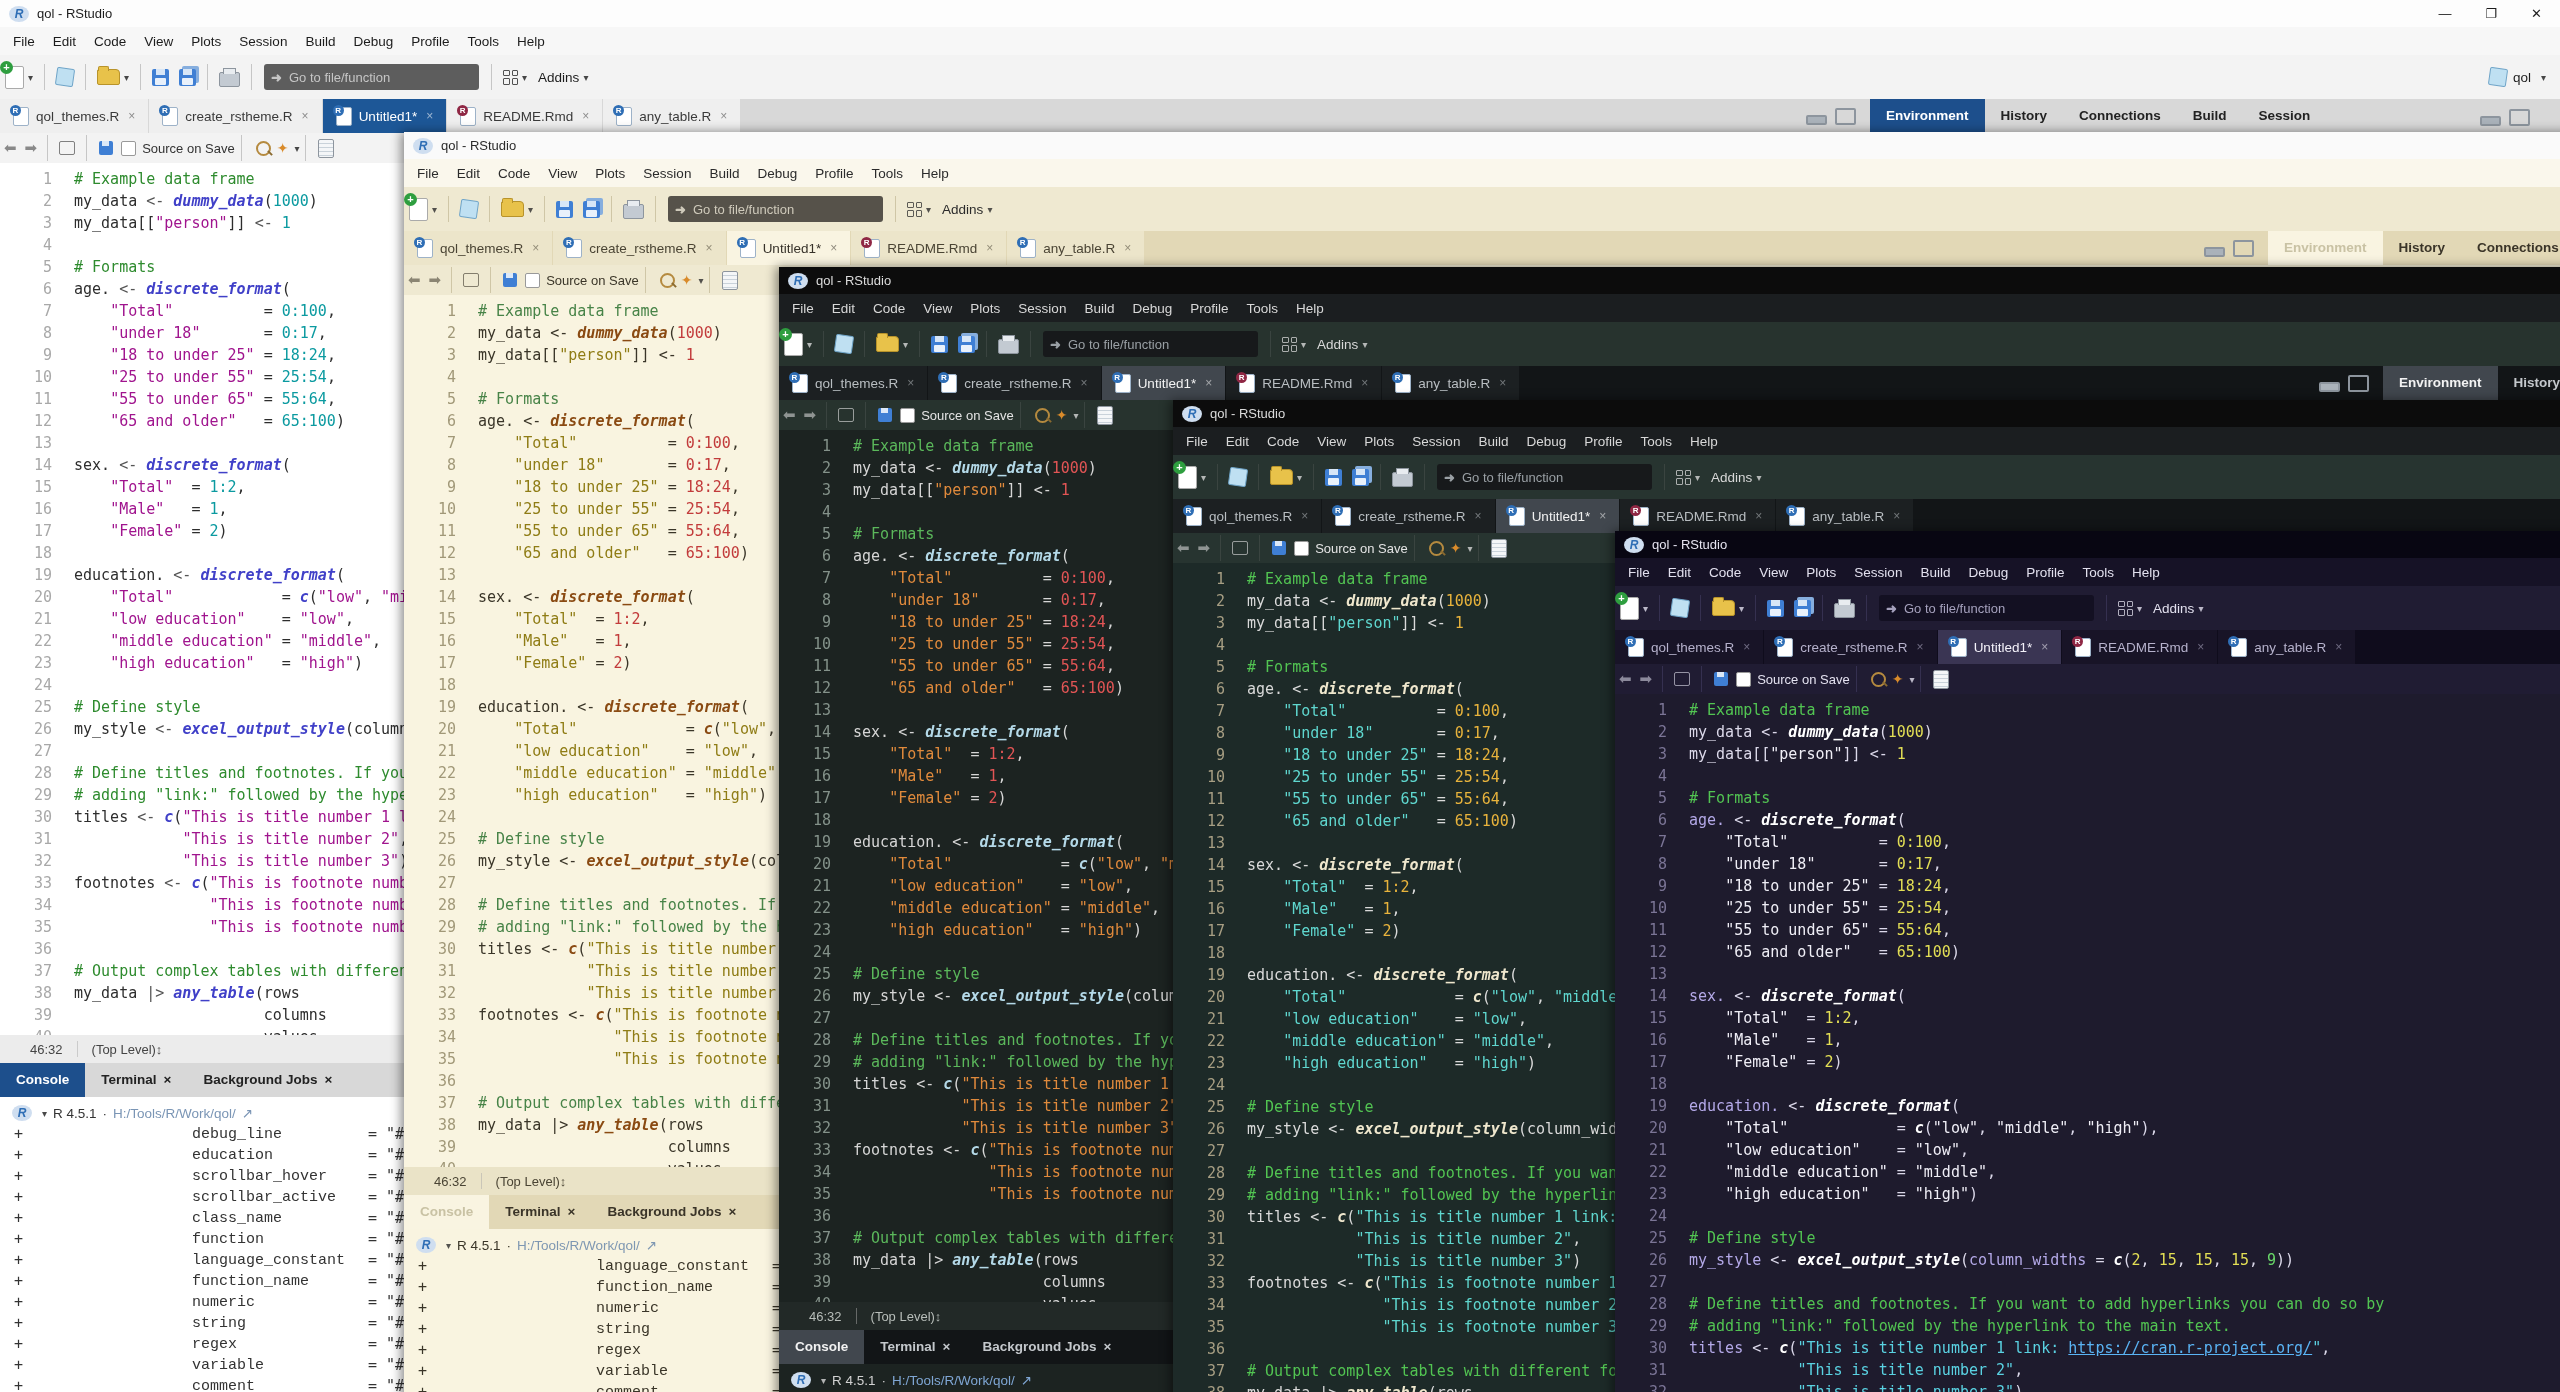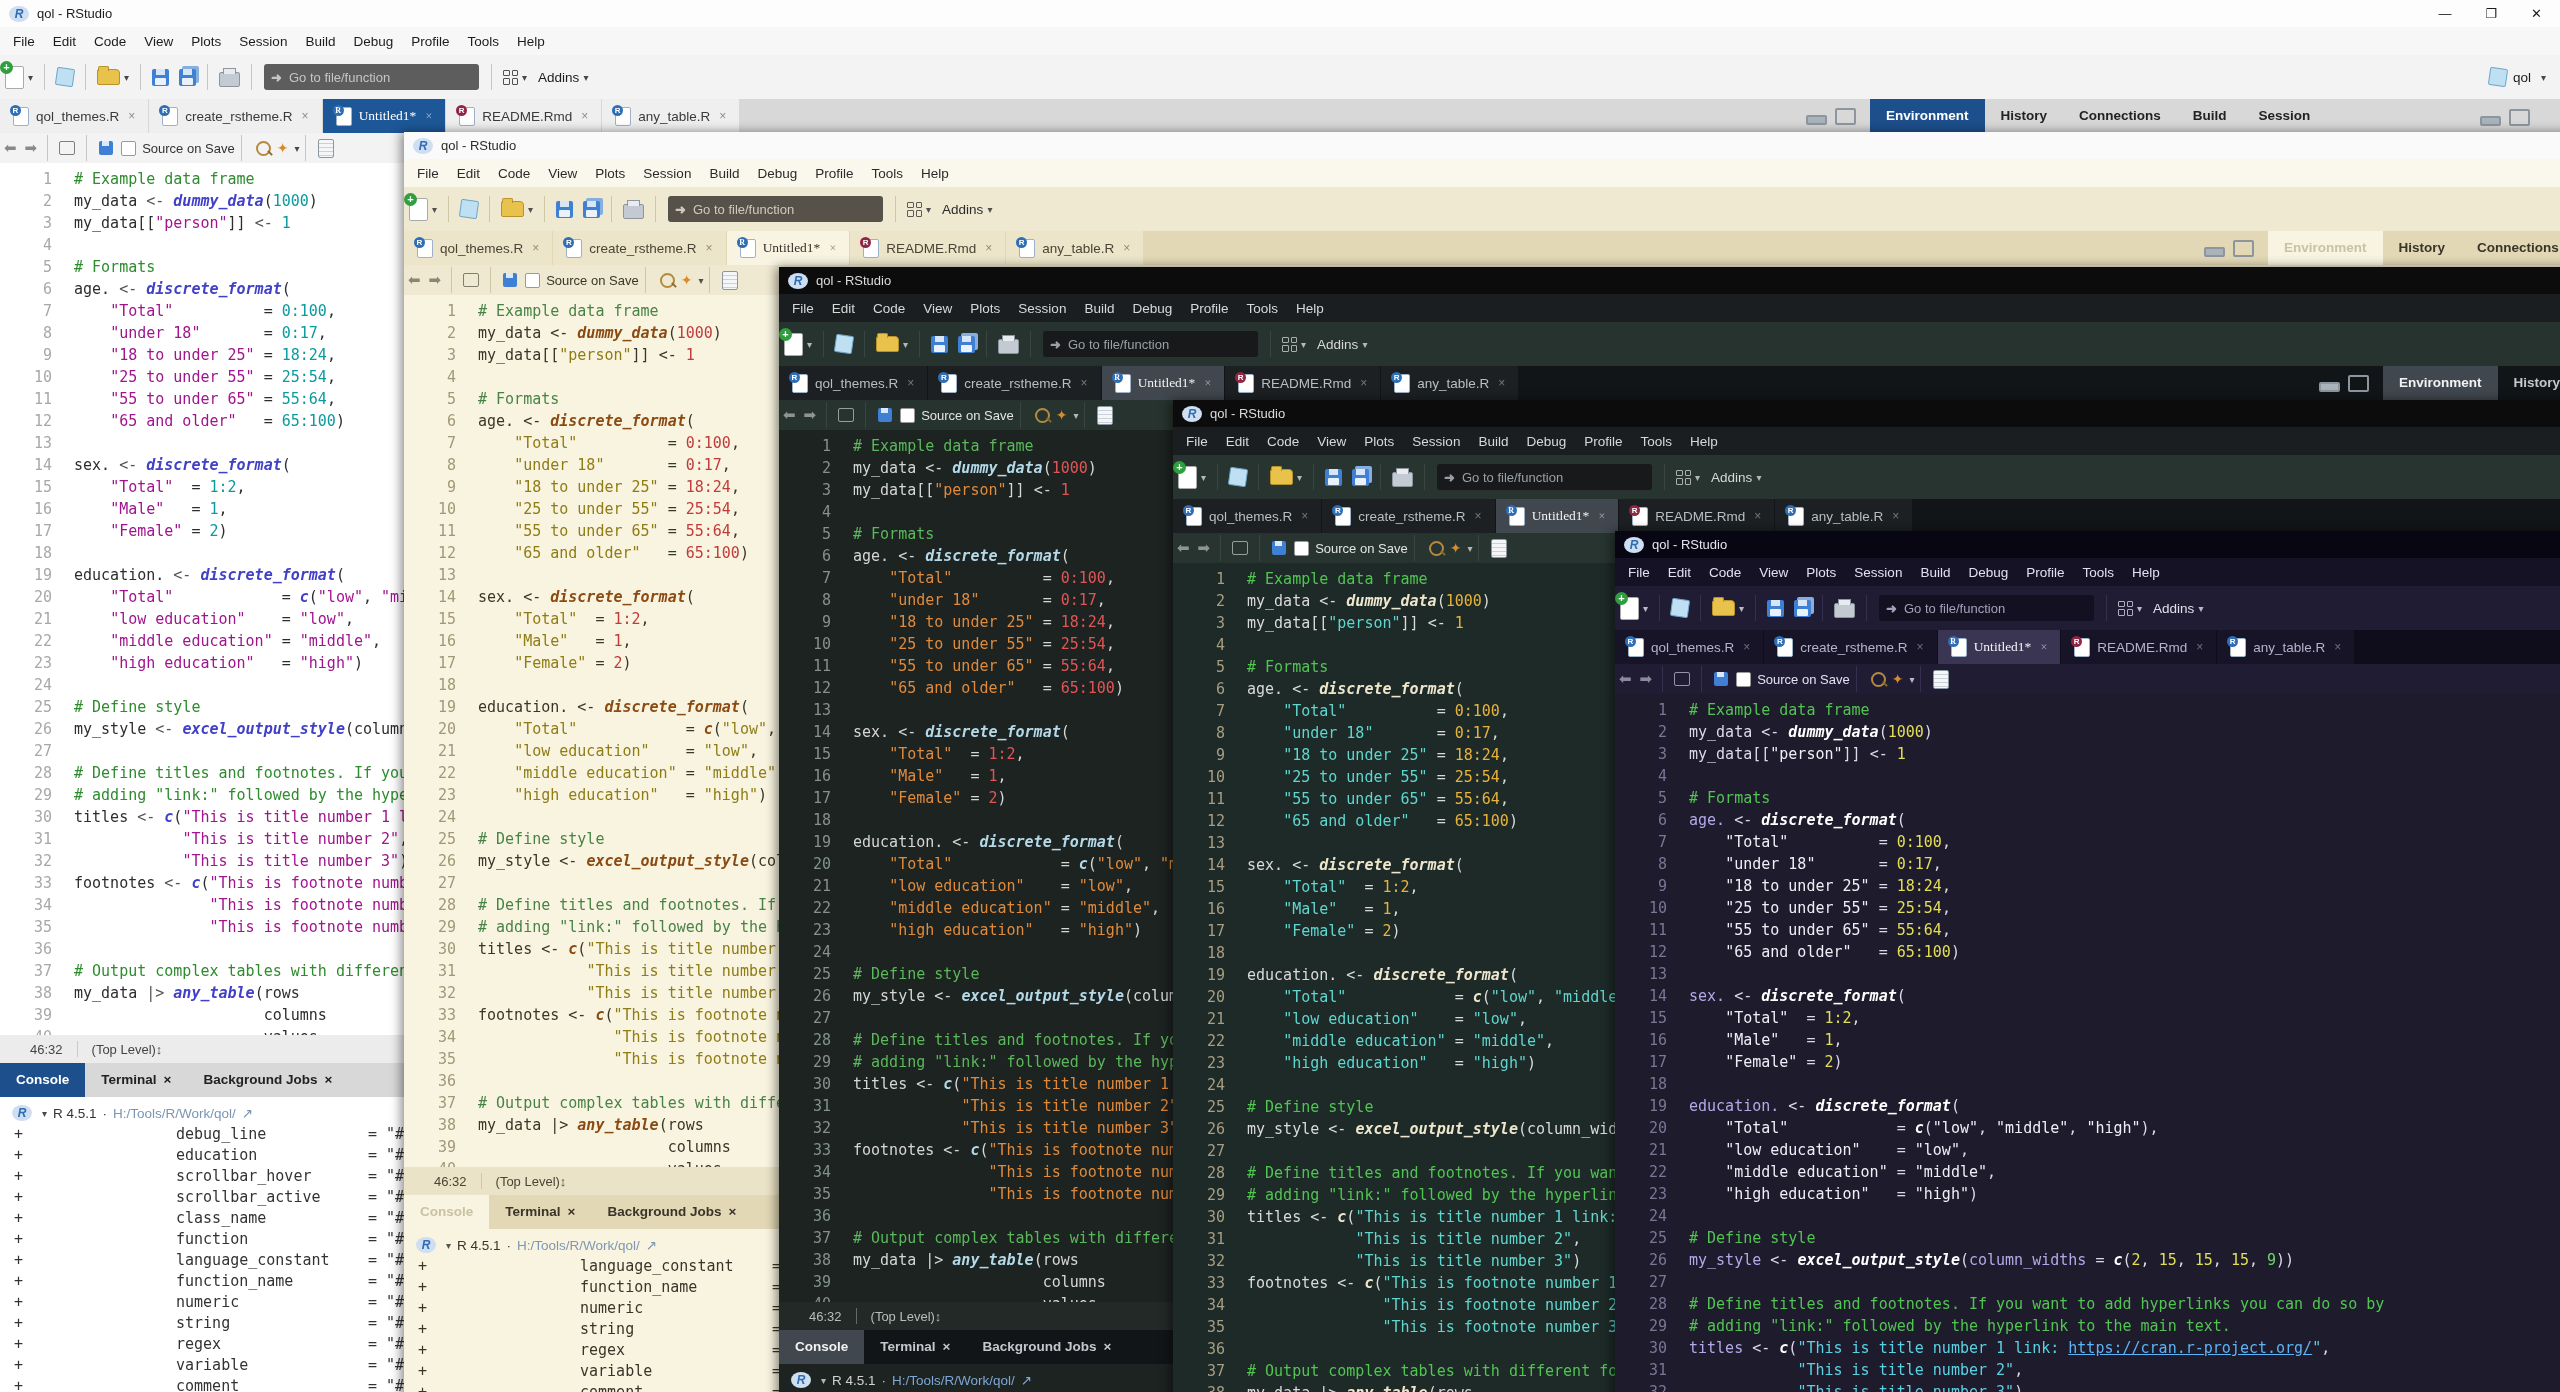--- a/index.html
+++ b/index.html
@@ -20,21 +20,21 @@
   .ln{position:absolute;left:0;width:52px;text-align:right;color:var(--gut);}
   .ct{position:absolute;left:74px;right:0;overflow:hidden;}
   
   .tk-c{color:var(--tk-c);} .tk-s{color:var(--tk-s);} .tk-s2{color:var(--tk-s2);}
   .tk-n{color:var(--tk-n);} .tk-n2{color:var(--tk-n2);}
   .tk-f{color:var(--tk-f);font-weight:bold;font-style:italic;} .tk-i{color:var(--tk-i);}
   .tk-p{color:var(--tk-p);} .tk-o{color:var(--tk-o);}
   .tk-l{color:var(--tk-l);text-decoration:underline;}
   
   .tab{height:34px;display:flex;align-items:center;gap:7px;padding:0 13px;font-size:13.5px;background:var(--tab-bg);color:var(--tab-tx);margin-right:1px;cursor:default;}
-  .tab.active{background:var(--tab-act-bg);color:var(--tab-act-tx);font-family:Liberation Serif, serif;}
+  .tab.active{background:var(--tab-act-bg);color:var(--tab-act-tx);}
   .tab .x{font-size:12px;opacity:.55;margin-left:2px;}
   .docicon{width:14px;height:17px;background:#fff;border:1px solid #9db2c8;border-radius:2px;position:relative;flex:0 0 auto;}
   .docicon::after{content:"R";position:absolute;left:-4px;top:-3px;width:11px;height:11px;border-radius:50%;background:#2f6eb5;color:#fff;font-size:8px;line-height:11px;text-align:center;font-weight:bold;}
   .docicon.rmd::after{background:#8f2744;}
   
   .tbi{display:flex;align-items:center;margin:0 5px;}
   .tsep{width:1px;height:26px;background:var(--sep);margin:0 6px;}
   .caret{font-size:10px;margin-left:4px;color:var(--menu-tx);opacity:.8;}
   .ic-newdoc{width:17px;height:21px;background:#fff;border:1px solid #aaa;border-radius:2px;position:relative;}
   .ic-newdoc::after{content:"+";position:absolute;left:-6px;top:-6px;width:13px;height:13px;border-radius:50%;background:#2e9e3f;color:#fff;font-size:11px;line-height:13px;text-align:center;font-weight:bold;}
@@ -67,21 +67,21 @@
   .statusrow{position:absolute;left:0;right:0;display:flex;align-items:center;height:28px;background:var(--status-bg);color:var(--status-tx);font-size:13px;}
   .ctabs{position:absolute;left:0;right:0;height:34px;background:var(--cbar);display:flex;align-items:flex-end;}
   .ctab{height:34px;line-height:34px;padding:0 16px;font-weight:bold;font-size:13.5px;color:var(--ctab-tx);display:flex;align-items:center;gap:7px;}
   .ctab.active{background:var(--ctab-act-bg);color:var(--ctab-act-tx);}
   .conbody{position:absolute;left:0;right:0;bottom:0;background:var(--con-bg);color:var(--con-tx);}
   .rline{position:absolute;left:12px;height:24px;display:flex;align-items:center;gap:6px;font-size:13.5px;}
   .rlogo{width:20px;height:16px;border-radius:50%;background:#cfdef0;color:#2f6eb5;font-weight:bold;font-size:12px;text-align:center;line-height:16px;font-style:italic;}
   .rpath{color:var(--path);}
   .citem{position:absolute;left:0;right:0;height:21px;line-height:21px;font-family:"DejaVu Sans Mono",monospace;font-size:15px;white-space:pre;}
   .citem .plus{position:absolute;left:14px;}
-  .citem .nm{position:absolute;left:176px;}
+  .citem .nm{position:absolute;left:192px;font-family:Liberation Mono, monospace;}
   .citem .eq{position:absolute;left:368px;}
   
   .panetabs{position:absolute;top:0;height:34px;display:flex;align-items:center;}
   .pminmax{display:flex;gap:8px;align-items:center;margin-right:14px;}
   .pmm{width:17px;height:13px;border:2px solid #8d959e;border-radius:2px;}
   .pmm.min{height:6px;margin-top:7px;background:#aab2ba;}
   .ptab{height:34px;line-height:34px;padding:0 16px;font-size:13.5px;font-weight:bold;color:var(--ctab-tx);}
   .ptab.active{background:var(--ctab-act-bg);color:var(--ctab-act-tx);}
   
   .theme-light{--t-bg:#fdfdfd;--t-tx:#1c1c1c;--menu-bg:#f7f7f7;--menu-tx:#1c1c1c;--tb-bg:#f3f3f3;--tabbar:#d8d8d8;--tab-bg:#efefef;--tab-tx:#3a3a3a;--tab-act-bg:#1d5797;--tab-act-tx:#fff;--src-bg:#f3f3f3;--src-tx:#333;--ed-bg:#fff;--gut:#a8a8a8;--status-bg:#ececec;--status-tx:#444;--cbar:#d8d8d8;--ctab-act-bg:#1d4f8c;--ctab-act-tx:#fff;--ctab-tx:#222;--con-bg:#fff;--con-tx:#333;--path:#7a95b5;--goto-bg:#5d5d5d;--goto-tx:#c6c6c6;--sep:#c6c6c6;

